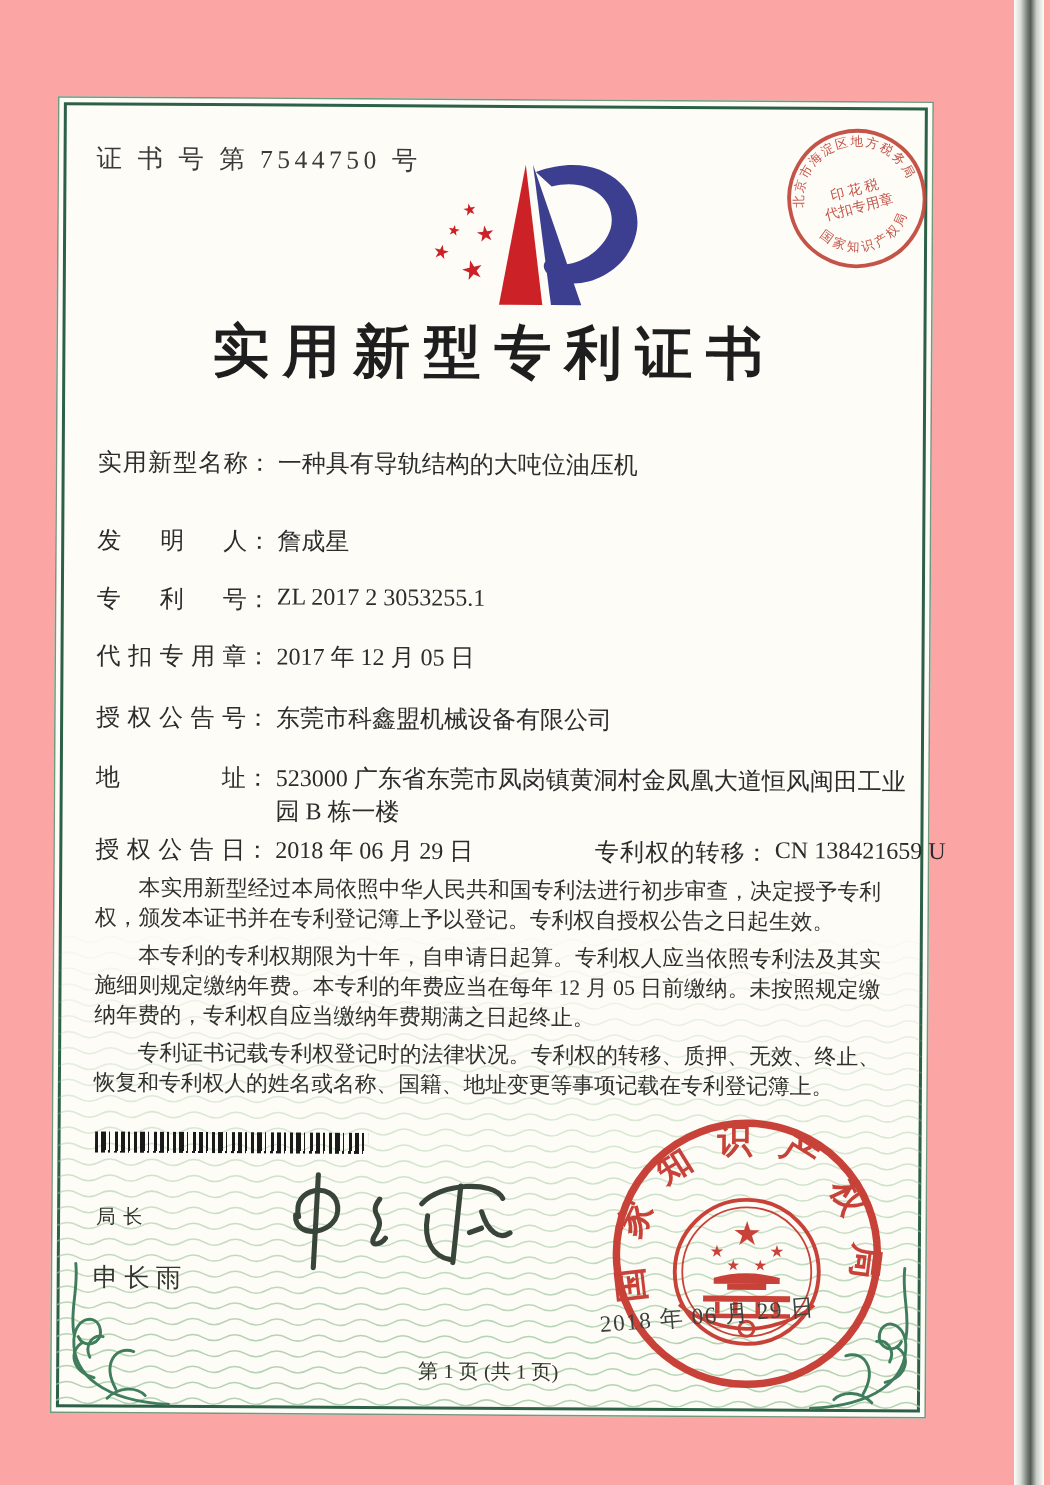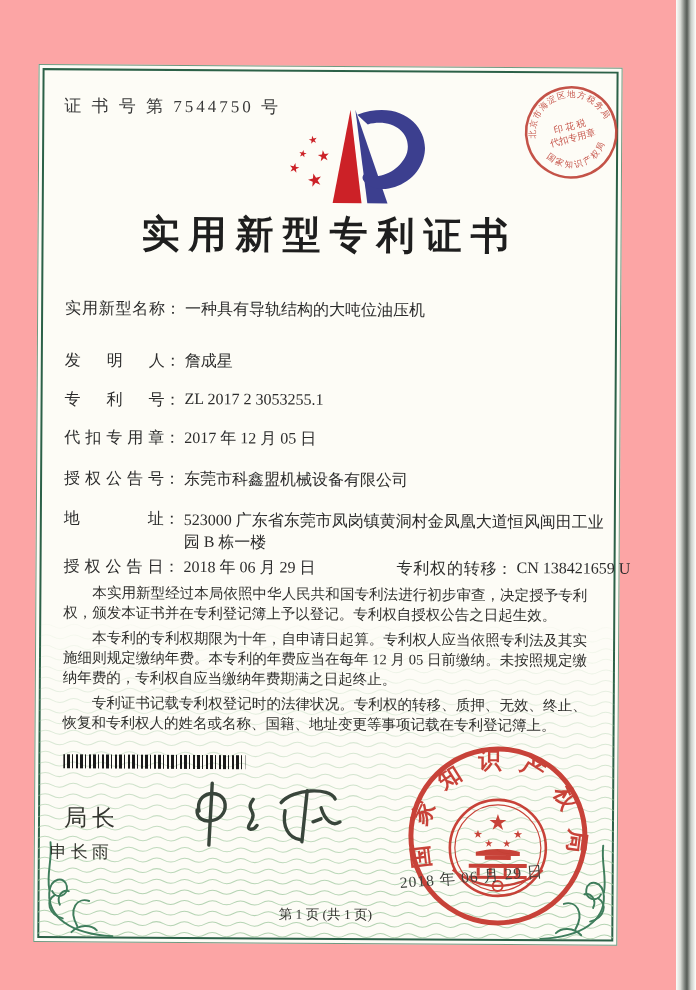--- a/index.html
+++ b/index.html
@@ -25,22 +25,22 @@
   .lbl{display:inline-block;width:100px;text-align:justify;text-align-last:justify;vertical-align:top;}
   .val{display:inline-block;margin-left:4px;vertical-align:top;}
   .val.wrap{white-space:normal;width:428px;line-height:22px;}
   .r1{top:300px}.r2{top:352px}.r3{top:391px}.r4{top:429px}.r5{top:470px}.r6{top:510px}
   .r7{top:558px}.r7b{top:558px;left:397px}
   .paras{position:absolute;left:64px;top:584px;width:524px;z-index:3;font-size:14.5px;line-height:20px;
          color:#30302e;text-align:justify;}
   .paras p{margin:0 0 5px 0;text-indent:2em;}
   .barcode{position:absolute;left:65px;top:756px;width:182px;height:14px;z-index:3;
     background:repeating-linear-gradient(90deg,#1a1a1a 0 2px,transparent 2px 4px,#1a1a1a 4px 7px,transparent 7px 9px,#1a1a1a 9px 10px,transparent 10px 13px);}
-  .signer-title{position:absolute;left:66px;top:804px;font-size:23px;letter-spacing:5px;z-index:3;color:#33352f;}
-  .signer-name{position:absolute;left:52px;top:842px;font-size:17px;letter-spacing:4px;z-index:3;color:#33352f;}
+  .signer-title{position:absolute;left:66px;top:804px;font-size:13px;letter-spacing:5px;z-index:3;color:#33352f;}
+  .signer-name{position:absolute;left:64px;top:842px;font-size:17px;letter-spacing:4px;z-index:3;color:#33352f;}
   .signature{position:absolute;left:183px;top:776px;width:172px;height:94px;z-index:4;}
   .main-seal{position:absolute;left:408px;top:743px;width:184px;height:184px;z-index:4;opacity:.93;}
   .seal-date{position:absolute;left:402px;top:864px;width:200px;font-size:15.5px;color:#3e423c;
              letter-spacing:1px;transform:rotate(-5deg);z-index:5;}
   .footer{position:absolute;left:36px;top:906px;width:584px;text-align:center;font-size:13.5px;z-index:3;color:#33332f;}
 </style>
 </head>
 <body>
 
 <div class="paper">

